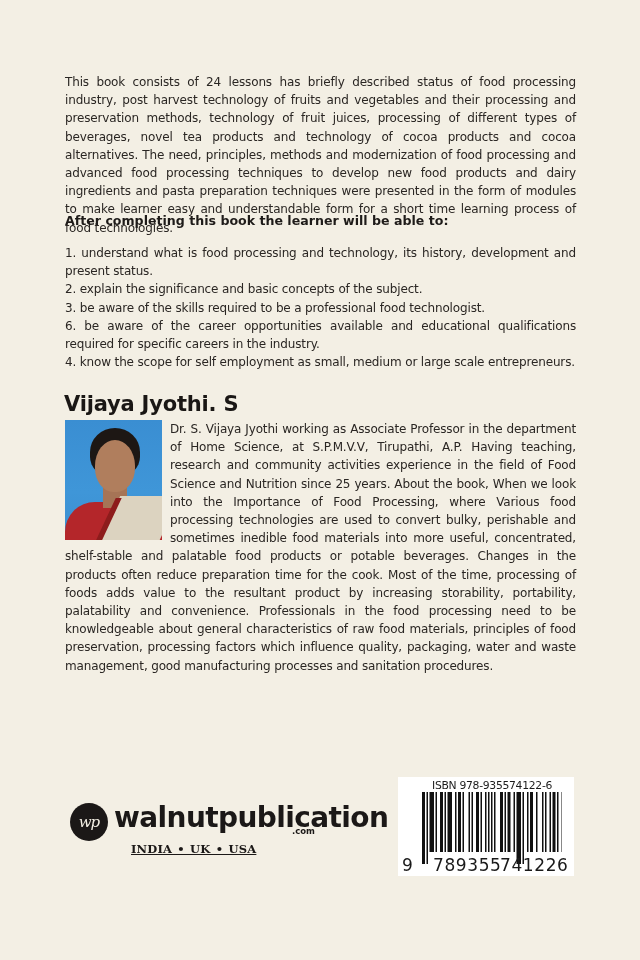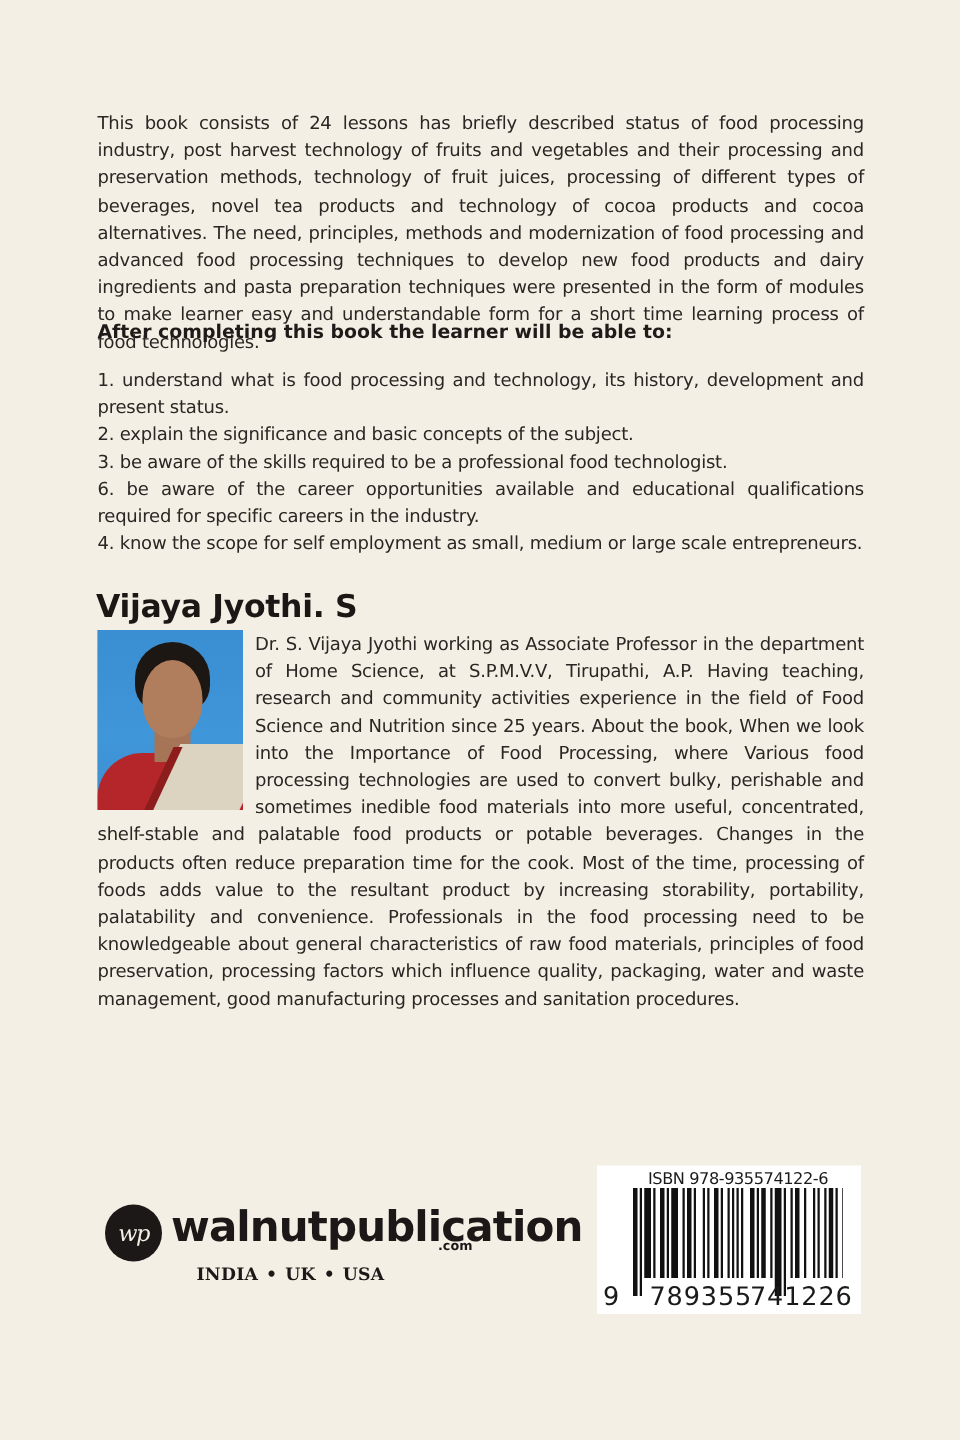--- a/index.html
+++ b/index.html
@@ -64,21 +64,21 @@
   #brand {
     position: absolute; left: 114px; top: 801px;
     font-size: 28px; font-weight: bold; color: #1b1817; letter-spacing: -0.6px;
   }
   #brand-domain {
     position: absolute; left: 292px; top: 826px; font-size: 8.5px; font-weight: bold; color: #1b1817;
   }
   #regions {
     position: absolute; left: 131px; top: 842px;
     font-family: "DejaVu Serif", serif; font-size: 11.5px; font-weight: bold; color: #1b1817;
-    letter-spacing: 0.2px; word-spacing: 1px;
+    letter-spacing: 0.2px; word-spacing: 1px; text-decoration: underline;
   }
 
   #barcode-box {
     position: absolute; left: 398px; top: 777px; width: 176px; height: 99px;
     background: #ffffff;
   }
   #isbn-text {
     position: absolute; left: 432px; top: 779px; font-size: 10.8px; color: #1a1a1a;
     letter-spacing: -0.3px;
   }

